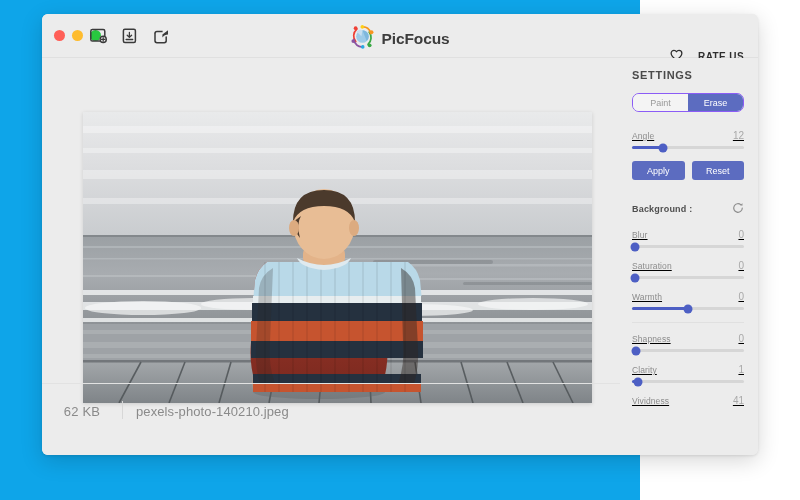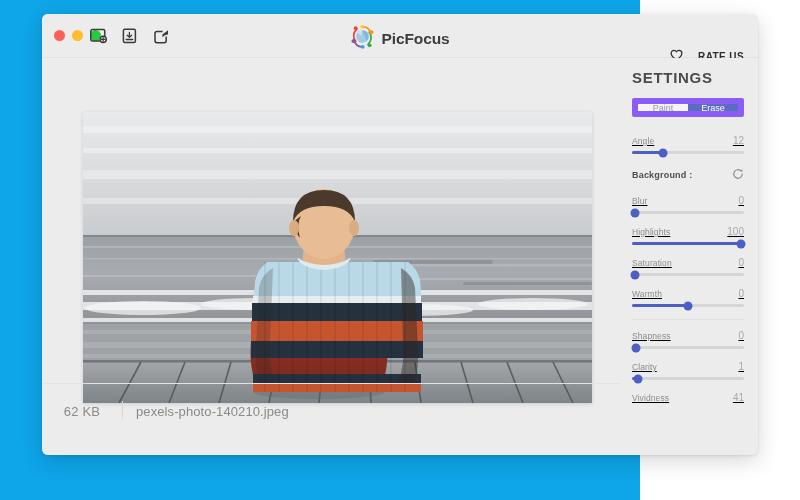--- a/index.html
+++ b/index.html
@@ -159,34 +159,34 @@
     position: absolute;
     right: 0; top: 0;
     width: 138px;
     height: 397px;
     background: #ececec;
     padding: 11px 14px 0 12px;
     overflow: hidden;
   }
 
   .settings-title {
-    font-size: 15px;
+    font-size: 11px;
     font-weight: bold;
     color: #4a4a4a;
     letter-spacing: 0.7px;
     margin-bottom: 12px;
   }
 
   
   .segmented {
     display: flex;
     height: 19px;
-    border-radius: 2px;
+    border-radius: 7px;
     overflow: hidden;
-    border: 6px solid #8b5cf6;
+    border: 1px solid #8b5cf6;
     margin-bottom: 18px;
   }
   .seg {
     flex: 1;
     display: flex;
     align-items: center;
     justify-content: center;
     font-size: 9px;
     color: #9a9a9a;
     background: #f4f4f4;
@@ -515,20 +515,24 @@
           <div class="slider-head">
             <span class="slider-label">Angle</span>
             <span class="slider-value">12</span>
           </div>
           <div class="track">
             <div class="fill" style="width:28%"></div>
             <div class="knob" style="left:28%"></div>
           </div>
         </div>
 
+        <div class="actions">
+          <div class="action-btn">Apply</div>
+          <div class="action-btn">Reset</div>
+        </div>
 
         <div>
           <div class="section-head">
             <span class="section-title">Background :</span>
             <span class="reset-icon">
               <svg width="12" height="12" viewBox="0 0 14 14">
                 <path d="M12 7a5 5 0 1 1-1.6-3.7" fill="none" stroke="#8f8f8f" stroke-width="1.4" stroke-linecap="round"></path>
                 <path d="M12.3 1.4 L12.1 4.3 L9.3 3.6 Z" fill="#8f8f8f"></path>
               </svg>
             </span>
@@ -538,30 +542,20 @@
               <div class="slider-head">
                 <span class="slider-label">Blur</span>
                 <span class="slider-value">0</span>
               </div>
               <div class="track">
                 <div class="fill" style="width:2%"></div>
                 <div class="knob" style="left:3%"></div>
               </div>
             </div>
 
-            <div class="slider-row">
-              <div class="slider-head">
-                <span class="slider-label">Highlights</span>
-                <span class="slider-value">100</span>
-              </div>
-              <div class="track">
-                <div class="fill" style="width:98%"></div>
-                <div class="knob" style="left:97%"></div>
-              </div>
-            </div>
 
             <div class="slider-row">
               <div class="slider-head">
                 <span class="slider-label">Saturation</span>
                 <span class="slider-value">0</span>
               </div>
               <div class="track">
                 <div class="fill" style="width:2%"></div>
                 <div class="knob" style="left:3%"></div>
               </div>

